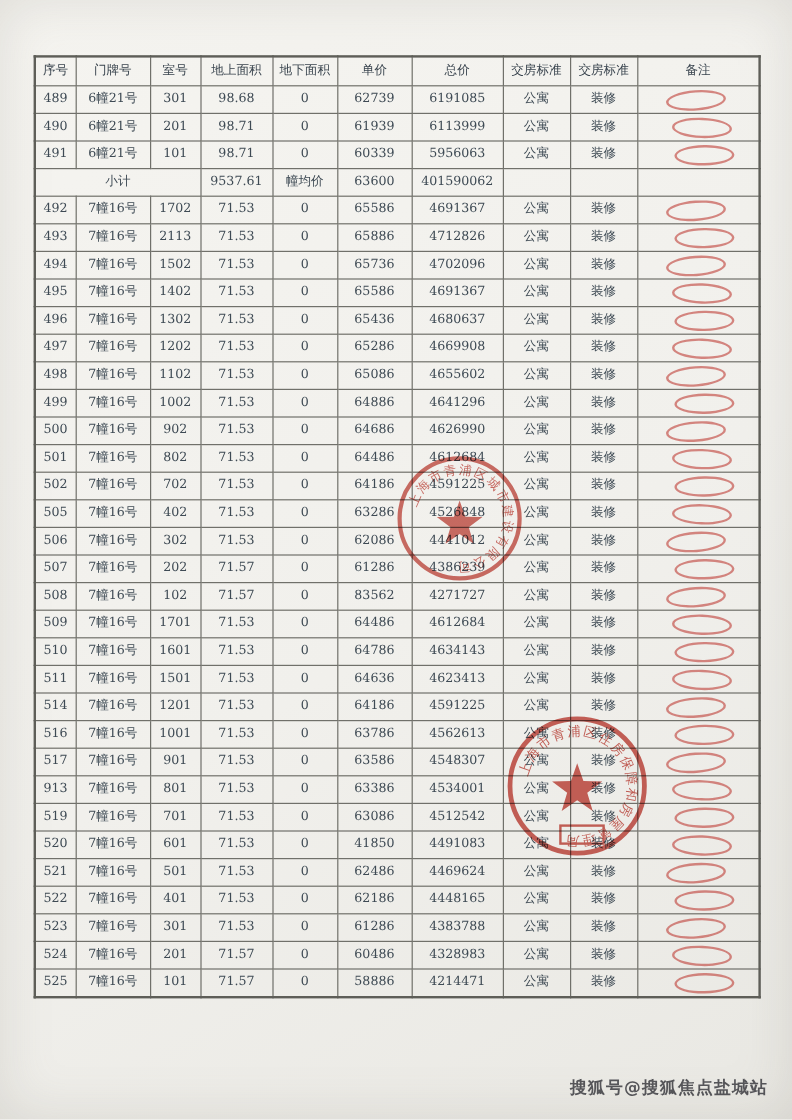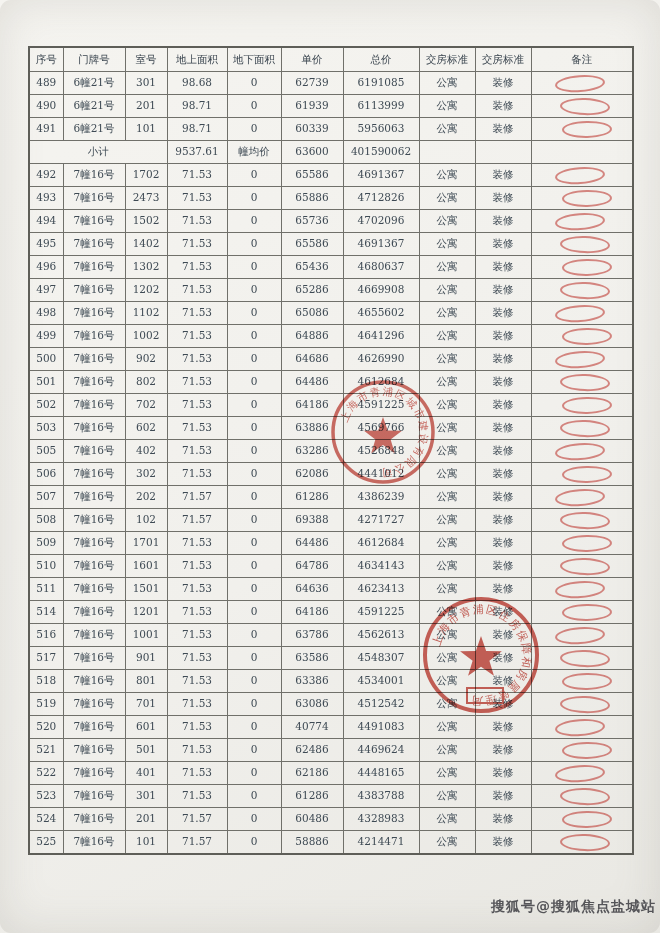--- a/index.html
+++ b/index.html
@@ -1,21 +1,21 @@
 <!DOCTYPE html>
 <html><head>
 <meta charset="utf-8">
 <style>
   html,body{margin:0;padding:0;}
   body{
     width:660px;height:933px;position:relative;overflow:hidden;
     background:linear-gradient(150deg,#f5f4f0 0%,#f1f0ec 55%,#e9e8e3 100%);
     font-family:"DejaVu Serif","Liberation Serif",serif;
   }
-  .page{position:absolute;inset:0;box-shadow:inset 0 0 45px rgba(120,115,105,.18);border-radius:11px;}
+  .page{position:absolute;inset:0;box-shadow:inset 0 0 45px rgba(120,115,105,.18);}
   table.price-table{
     position:absolute;left:28px;top:46px;width:604px;
     border-collapse:collapse;table-layout:fixed;
     border:2px solid #5e5e58;
   }
   .price-table th,.price-table td{
     border:1px solid #70706a;
     font-size:10.5px;font-weight:normal;
     color:#3e4a54;text-align:center;vertical-align:middle;
     padding:0;height:22px;line-height:1.05;
@@ -25,21 +25,21 @@
   .oval{
     width:46px;height:13px;margin:0 auto;
     border:2px solid rgba(186,44,36,.55);
     border-radius:50%;
   }
   tbody tr:nth-child(odd) .oval{transform:rotate(-4deg) translateX(-2px);}
   tbody tr:nth-child(even) .oval{transform:rotate(2deg) translateX(3px);}
   tbody tr:nth-child(3n) .oval{transform:rotate(-1deg) translateX(5px);}
   .seals{position:absolute;left:0;top:0;pointer-events:none;mix-blend-mode:multiply;}
   .watermark{
-    position:absolute;top:898px;right:4px;
+    position:absolute;top:898px;right:20px;
     font-family:"DejaVu Sans","Liberation Sans",sans-serif;
     font-weight:bold;font-size:14px;letter-spacing:1px;
     color:rgba(52,52,58,.82);
   }
 </style>
 </head>
 <body>
 
 <div class="page">
 
@@ -133,21 +133,21 @@
           <td>4691367</td>
           <td>公寓</td>
           <td>装修</td>
           <td>
             <div class="oval"></div>
           </td>
         </tr>
         <tr>
           <td>493</td>
           <td>7幢16号</td>
-          <td>2473</td>
+          <td>2113</td>
           <td>71.53</td>
           <td>0</td>
           <td>65886</td>
           <td>4712826</td>
           <td>公寓</td>
           <td>装修</td>
           <td>
             <div class="oval"></div>
           </td>
         </tr>
@@ -271,34 +271,20 @@
           <td>0</td>
           <td>64186</td>
           <td>4591225</td>
           <td>公寓</td>
           <td>装修</td>
           <td>
             <div class="oval"></div>
           </td>
         </tr>
         <tr>
-          <td>503</td>
-          <td>7幢16号</td>
-          <td>602</td>
-          <td>71.53</td>
-          <td>0</td>
-          <td>63886</td>
-          <td>4569766</td>
-          <td>公寓</td>
-          <td>装修</td>
-          <td>
-            <div class="oval"></div>
-          </td>
-        </tr>
-        <tr>
           <td>505</td>
           <td>7幢16号</td>
           <td>402</td>
           <td>71.53</td>
           <td>0</td>
           <td>63286</td>
           <td>4526848</td>
           <td>公寓</td>
           <td>装修</td>
           <td>
@@ -332,21 +318,21 @@
           <td>
             <div class="oval"></div>
           </td>
         </tr>
         <tr>
           <td>508</td>
           <td>7幢16号</td>
           <td>102</td>
           <td>71.57</td>
           <td>0</td>
-          <td>69388</td>
+          <td>83562</td>
           <td>4271727</td>
           <td>公寓</td>
           <td>装修</td>
           <td>
             <div class="oval"></div>
           </td>
         </tr>
         <tr>
           <td>509</td>
           <td>7幢16号</td>
@@ -425,21 +411,21 @@
           <td>0</td>
           <td>63586</td>
           <td>4548307</td>
           <td>公寓</td>
           <td>装修</td>
           <td>
             <div class="oval"></div>
           </td>
         </tr>
         <tr>
-          <td>518</td>
+          <td>913</td>
           <td>7幢16号</td>
           <td>801</td>
           <td>71.53</td>
           <td>0</td>
           <td>63386</td>
           <td>4534001</td>
           <td>公寓</td>
           <td>装修</td>
           <td>
             <div class="oval"></div>
@@ -458,21 +444,21 @@
           <td>
             <div class="oval"></div>
           </td>
         </tr>
         <tr>
           <td>520</td>
           <td>7幢16号</td>
           <td>601</td>
           <td>71.53</td>
           <td>0</td>
-          <td>40774</td>
+          <td>41850</td>
           <td>4491083</td>
           <td>公寓</td>
           <td>装修</td>
           <td>
             <div class="oval"></div>
           </td>
         </tr>
         <tr>
           <td>521</td>
           <td>7幢16号</td>

